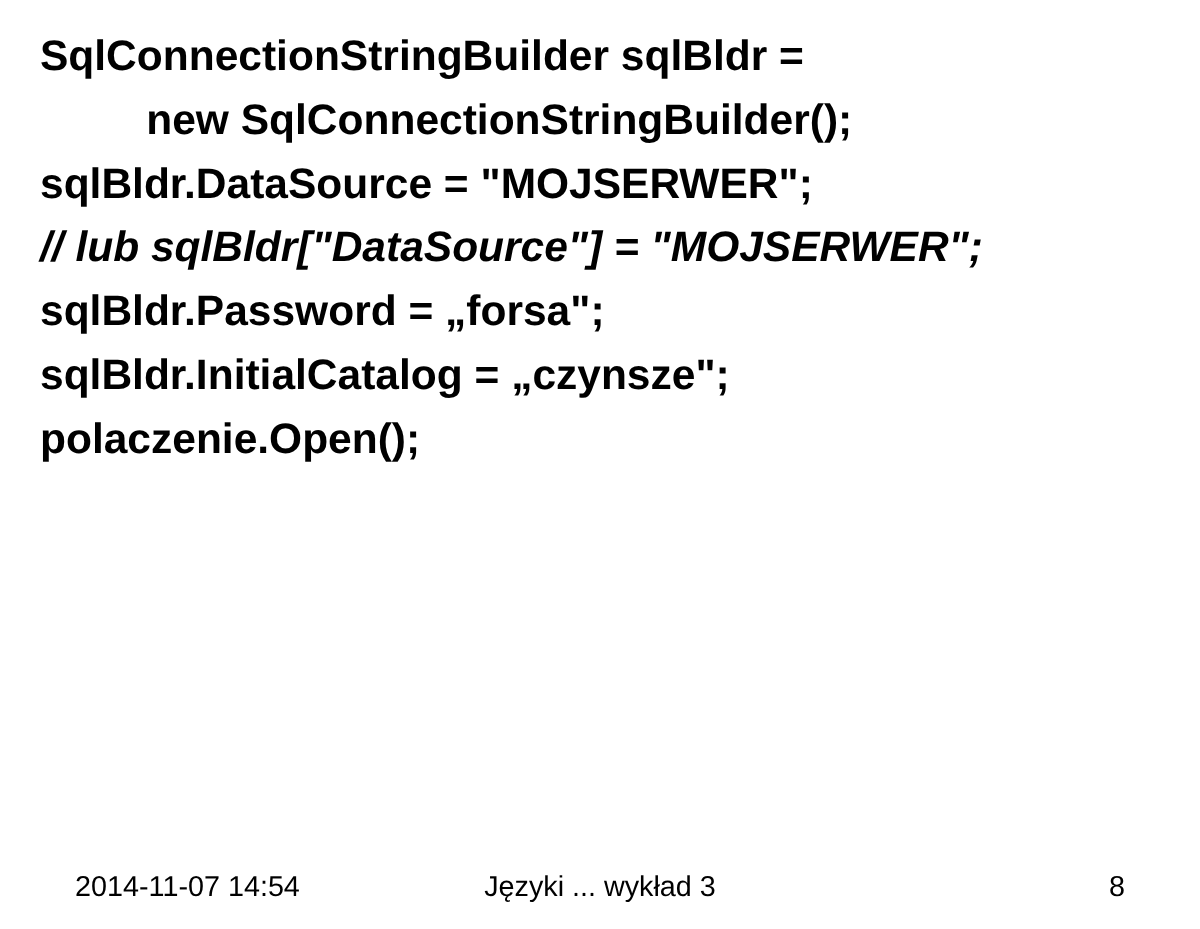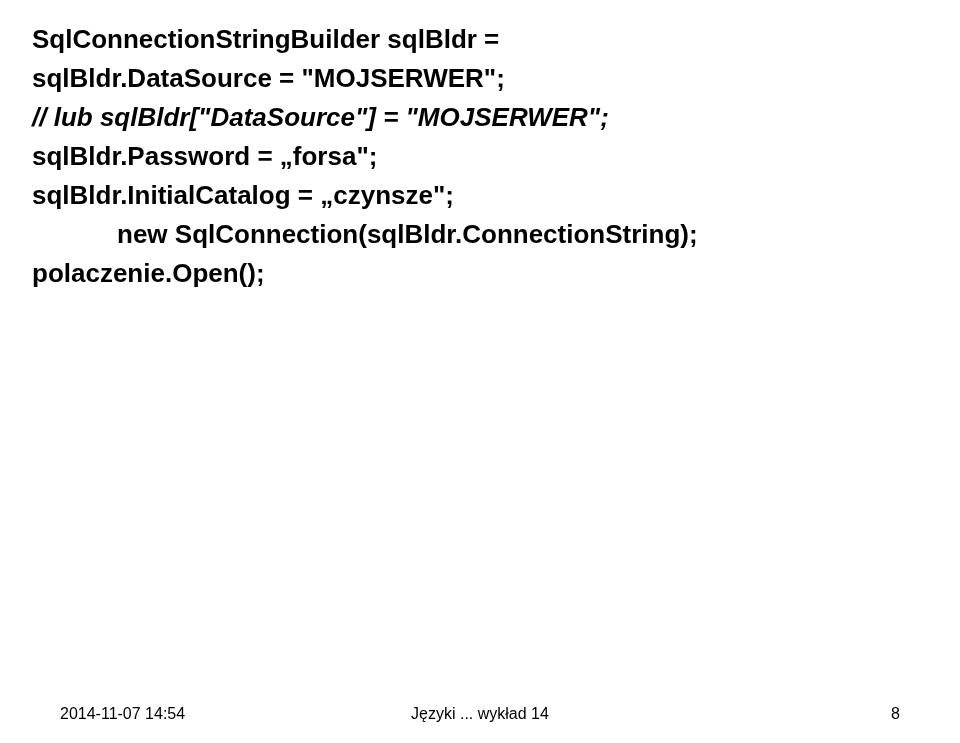--- a/index.html
+++ b/index.html
@@ -11,64 +11,64 @@
       width: 960px;
       height: 743px;
       background: #ffffff;
       font-family: Arial, Helvetica, sans-serif;
       position: relative;
     }
     .content {
       padding: 20px 32px 0 32px;
     }
     .code-line {
-      font-size: 26px;
+      font-size: 34px;
       line-height: 1.5;
       color: #000000;
       font-weight: bold;
     }
     .code-line.indent {
       padding-left: 85px;
     }
     .italic {
       font-style: italic;
     }
     .footer {
       position: absolute;
       bottom: 20px;
       left: 0;
       right: 0;
       display: flex;
       justify-content: space-between;
       padding: 0 60px;
-      font-size: 16px;
+      font-size: 23px;
       color: #000000;
     }
     .footer-left {
       flex: 1;
     }
     .footer-center {
       flex: 1;
       text-align: center;
     }
     .footer-right {
       flex: 1;
       text-align: right;
     }
   </style>
 </head>
 <body>
 
 <div class="content">
   <div class="code-line">SqlConnectionStringBuilder sqlBldr =</div>
+  <div class="code-line indent">new SqlConnectionStringBuilder();</div>
   <div class="code-line">sqlBldr.DataSource = "MOJSERWER";</div>
   <div class="code-line italic">// lub sqlBldr["DataSource"] = "MOJSERWER";</div>
   <div class="code-line">sqlBldr.Password = „forsa";</div>
   <div class="code-line">sqlBldr.InitialCatalog = „czynsze";</div>
-  <div class="code-line indent">new SqlConnection(sqlBldr.ConnectionString);</div>
   <div class="code-line">polaczenie.Open();</div>
 </div>
 
 <div class="footer">
   <span class="footer-left">2014-11-07 14:54</span>
-  <span class="footer-center">Języki ... wykład 14</span>
+  <span class="footer-center">Języki ... wykład 3</span>
   <span class="footer-right">8</span>
 </div>
 
 </body></html>

